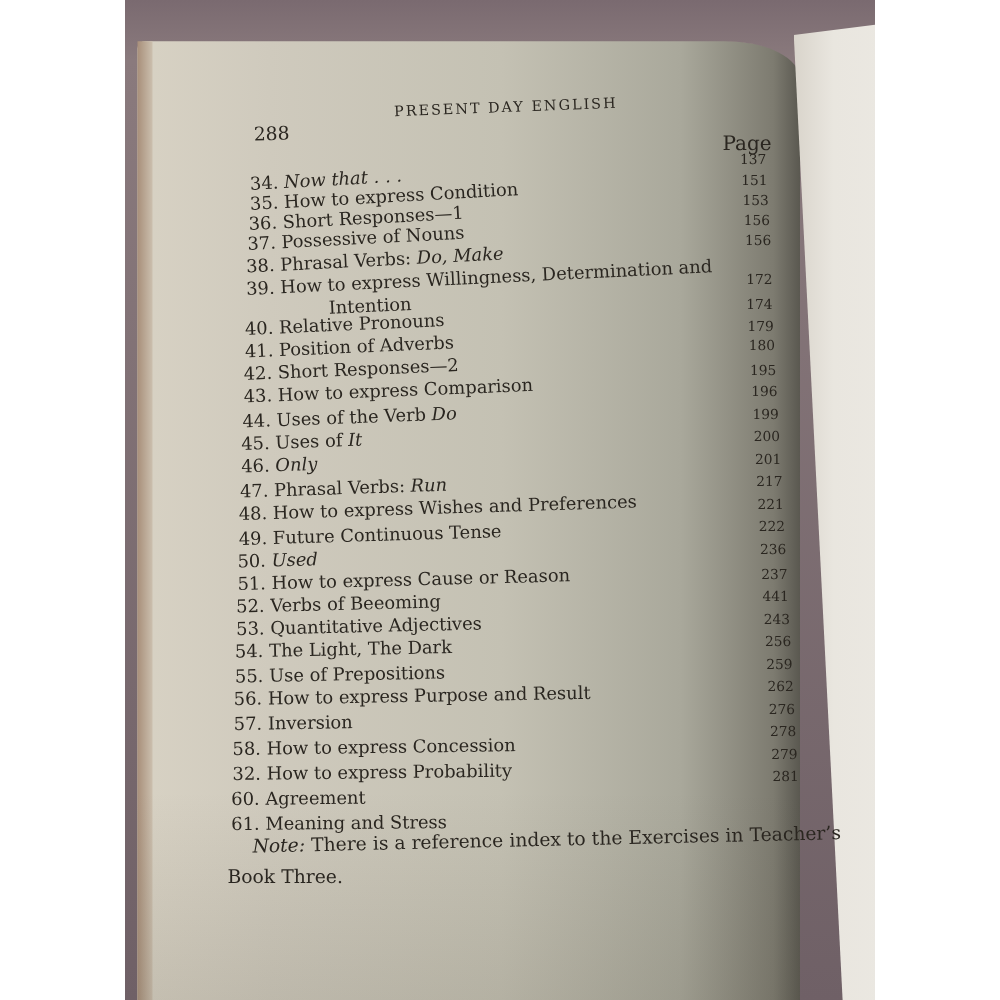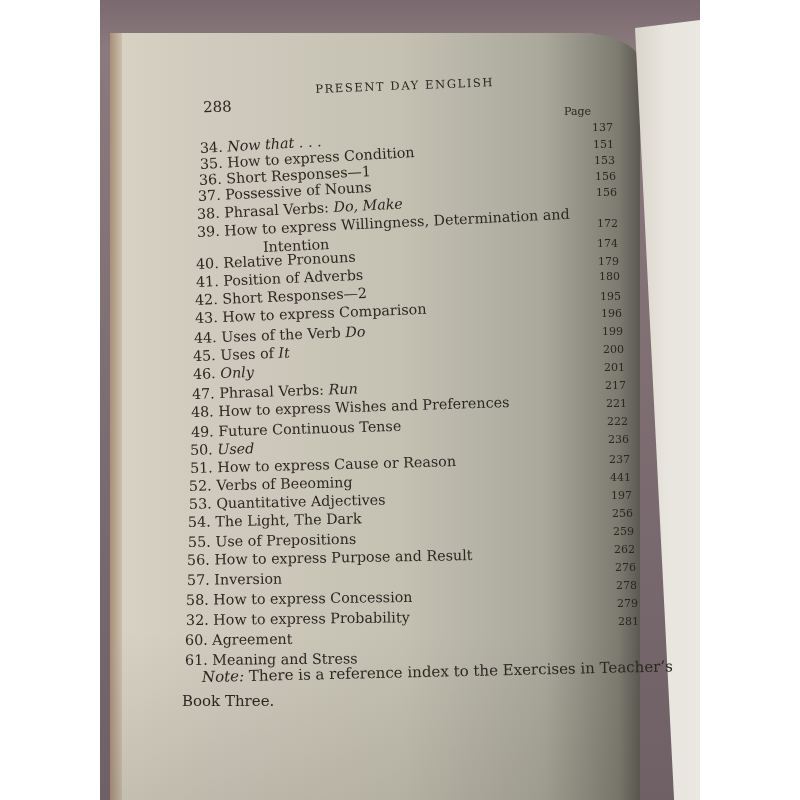--- a/index.html
+++ b/index.html
@@ -35,21 +35,21 @@
     .content {
       position:absolute; left:0; top:0; width:800px; height:800px;
       color:#2a2620;
     }
     .abs { position:absolute; white-space:nowrap; }
     .header-title {
       left:315px; top:82px; font-size:11.5px; letter-spacing:1.6px;
       transform: rotate(-2.2deg); transform-origin:left top;
     }
     .page-number { left:203px; top:98px; font-size:15px; transform: rotate(-1.5deg); }
-    .page-col-label { left:564px; top:105px; font-size:11px; }
+    .page-col-label { left:578px; top:105px; font-size:16px; }
     .entry { font-size:14.3px; transform-origin:left center; }
     .entry .num { display:inline-block; min-width:22px; }
     .entry i { font-style:italic; }
     .pg { font-size:11px; text-align:left; }
     .note { font-size:15px; }
     .note i { font-style:italic; }
   </style>
 </head>
 <body>
 
@@ -99,21 +99,21 @@
       <div class="abs pg" style="left: 606px; top: 397px;">221</div>
       <div class="abs entry" style="left: 190px; top: 442px; transform: rotate(-1.6deg);"><span class="num">50.</span> <span></span><i>Used</i></div>
       <div class="abs pg" style="left: 607px; top: 415px;">222</div>
       <div class="abs entry" style="left: 190px; top: 460px; transform: rotate(-1.5deg);"><span class="num">51.</span> <span>How to express Cause or Reason</span><i></i></div>
       <div class="abs pg" style="left: 608px; top: 433px;">236</div>
       <div class="abs entry" style="left: 189px; top: 478px; transform: rotate(-1.4deg);"><span class="num">52.</span> <span>Verbs of Beeoming</span><i></i></div>
       <div class="abs pg" style="left: 609px; top: 453px;">237</div>
       <div class="abs entry" style="left: 189px; top: 496px; transform: rotate(-1.3deg);"><span class="num">53.</span> <span>Quantitative Adjectives</span><i></i></div>
       <div class="abs pg" style="left: 610px; top: 471px;">441</div>
       <div class="abs entry" style="left: 188px; top: 514px; transform: rotate(-1.2deg);"><span class="num">54.</span> <span>The Light, The Dark</span><i></i></div>
-      <div class="abs pg" style="left: 611px; top: 489px;">197</div>
+      <div class="abs pg" style="left: 611px; top: 489px;">243</div>
       <div class="abs entry" style="left: 188px; top: 534px; transform: rotate(-1.1deg);"><span class="num">55.</span> <span>Use of Prepositions</span><i></i></div>
       <div class="abs pg" style="left: 612px; top: 507px;">256</div>
       <div class="abs entry" style="left: 187px; top: 552px; transform: rotate(-1deg);"><span class="num">56.</span> <span>How to express Purpose and Result</span><i></i></div>
       <div class="abs pg" style="left: 613px; top: 525px;">259</div>
       <div class="abs entry" style="left: 187px; top: 572px; transform: rotate(-0.9deg);"><span class="num">57.</span> <span>Inversion</span><i></i></div>
       <div class="abs pg" style="left: 614px; top: 543px;">262</div>
       <div class="abs entry" style="left: 186px; top: 592px; transform: rotate(-0.8deg);"><span class="num">58.</span> <span>How to express Concession</span><i></i></div>
       <div class="abs pg" style="left: 615px; top: 561px;">276</div>
       <div class="abs entry" style="left: 186px; top: 612px; transform: rotate(-0.7deg);"><span class="num">32.</span> <span>How to express Probability</span><i></i></div>
       <div class="abs pg" style="left: 616px; top: 579px;">278</div>

